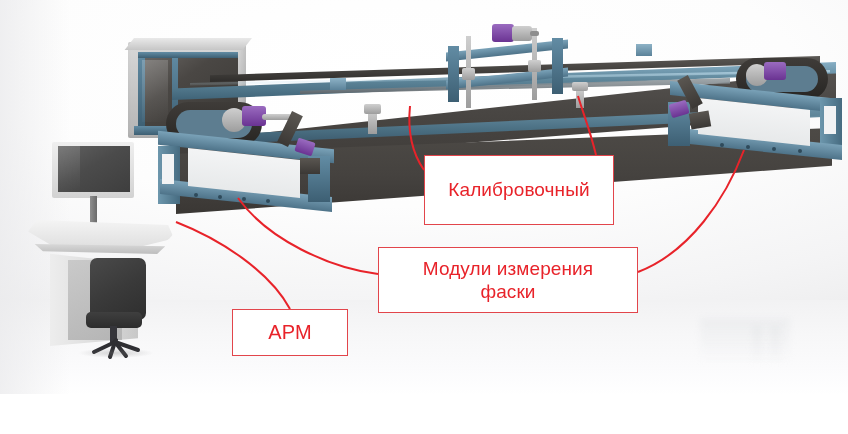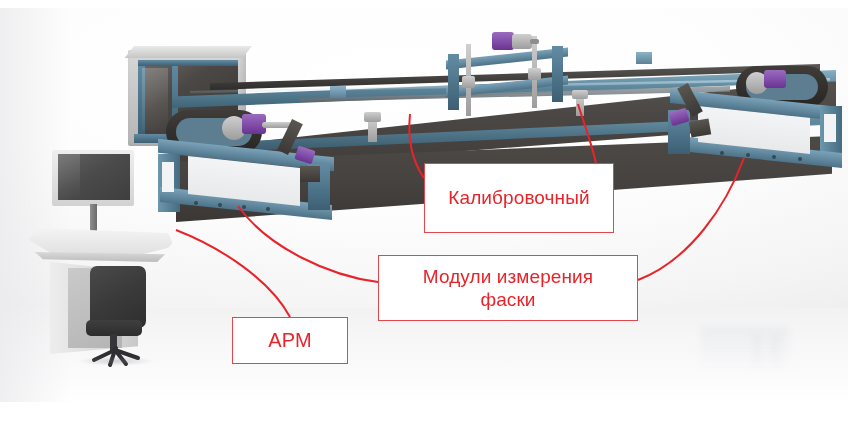--- a/index.html
+++ b/index.html
@@ -7,21 +7,20 @@
   body{
     font-family:"Liberation Sans", sans-serif;
     -webkit-font-smoothing:antialiased;
   }
   #stage{
     position:relative;
     width:848px;
     height:402px;
     background:#ffffff;
     overflow:hidden;
-    margin-top:8px;
   }
   
   .floor{
     position:absolute;
     left:0; top:0; width:848px; height:396px;
     background:
       radial-gradient(ellipse 900px 300px at 46% 18%, #ffffff 0%, #fdfdfd 45%, #f4f4f5 78%, #ececed 100%);
   }
   .floor-band{
     position:absolute;

